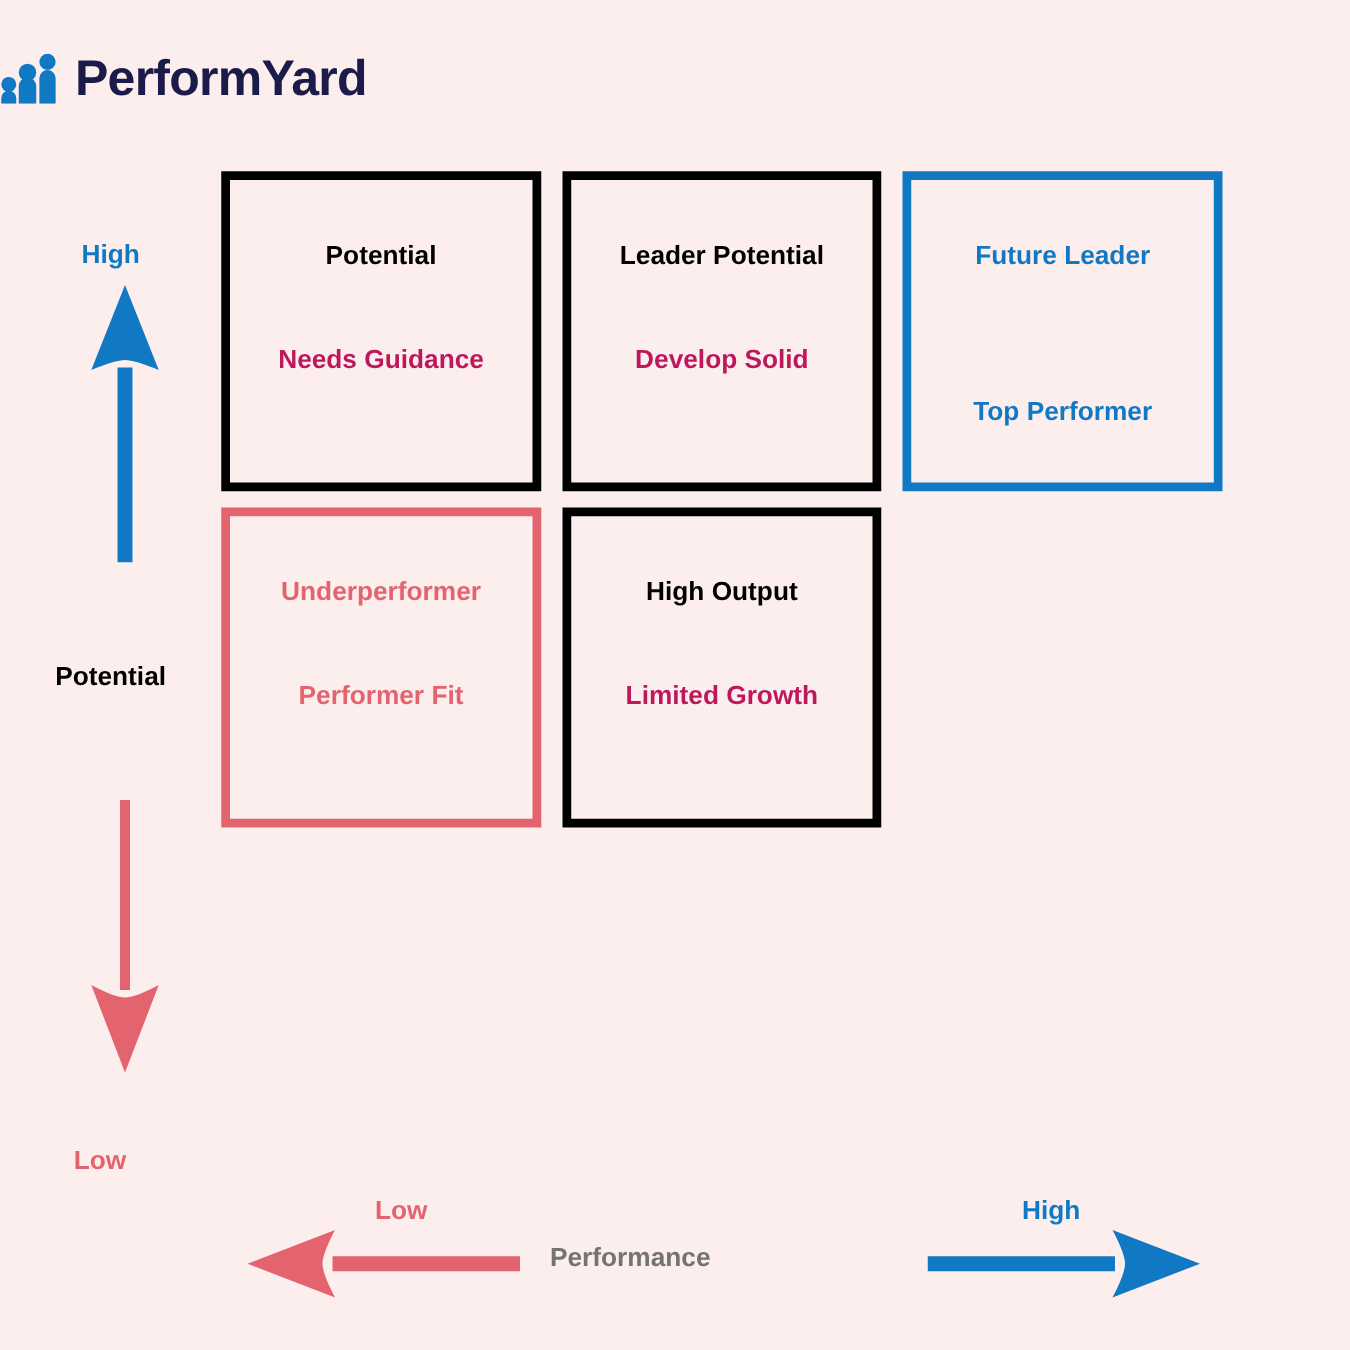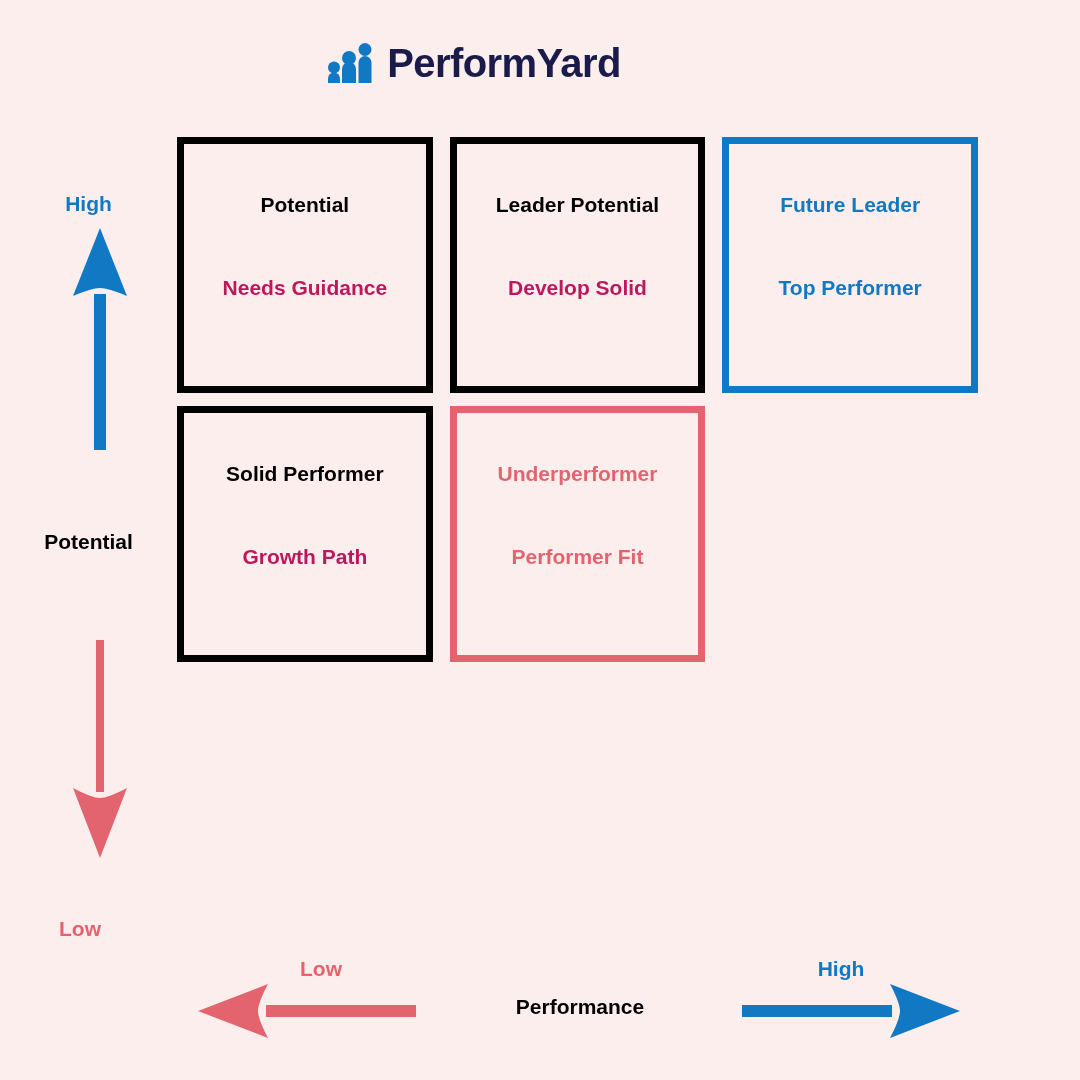--- a/index.html
+++ b/index.html
@@ -19,21 +19,21 @@
 
   
   .brand {
     position: absolute;
     top: 32px;
     left: 0;
     width: 948px;
     height: 62px;
     display: flex;
     align-items: center;
-    justify-content: center;
+    justify-content: flex-start;
     gap: 14px;
   }
   .brand-mark {
     display: block;
     width: 46px;
     height: 40px;
     flex: 0 0 auto;
   }
   .brand-name {
     font-size: 40px;
@@ -60,21 +60,21 @@
 
   .cell {
     border: 7px solid #000000;
     background: transparent;
     display: flex;
     flex-direction: column;
     align-items: center;
     padding-top: 48px;
     position: relative;
   }
-  .cell.accent-blue { border-color: #1179c3; }
+  .cell.accent-blue { border-color: #1179c3; gap: 42px; }
   .cell.accent-red  { border-color: #e3646f; }
 
   .cell-title {
     font-size: 21px;
     font-weight: bold;
     color: #000000;
     text-align: center;
     line-height: 1.2;
     white-space: nowrap;
   }
@@ -157,24 +157,23 @@
     text-align: center;
     font-size: 21px;
     font-weight: bold;
     color: #1179c3;
   }
   .x-axis-label {
     position: absolute;
     left: 440px;
     top: 995px;
     width: 280px;
-    text-align: center;
-    font-size: 21px;
-    font-weight: bold;
-    color: #000000;
+    font-size: 21px;
+    font-weight: bold;
+    color: #737373;
   }
   .arrow-left {
     position: absolute;
     left: 198px;
     top: 983px;
     width: 218px;
     height: 56px;
   }
   .arrow-right {
     position: absolute;
@@ -227,31 +226,31 @@
     <span class="cell-sub">Develop Solid</span>
   </div>
 
   <div class="cell accent-blue">
     <span class="cell-title">Future Leader</span>
     <span class="cell-sub">Top Performer</span>
   </div>
 
 
 
-  <div class="cell">
-    <span class="cell-title">Solid Performer</span>
-    <span class="cell-sub">Growth Path</span>
-  </div>
 
   <div class="cell accent-red">
     <span class="cell-title">Underperformer</span>
     <span class="cell-sub">Performer Fit</span>
   </div>
 
 
+  <div class="cell">
+    <span class="cell-title">High Output</span>
+    <span class="cell-sub">Limited Growth</span>
+  </div>
 
 </div>
 
 <div class="x-low-label">Low</div>
 
 <svg class="arrow-left" viewBox="0 0 218 56" aria-hidden="true">
   <rect x="68" y="22" width="150" height="12" fill="#e3646f"></rect>
   <path d="M0 28 L70 1 Q60 20 60 28 Q60 36 70 55 Z" fill="#e3646f"></path>
 </svg>
 

